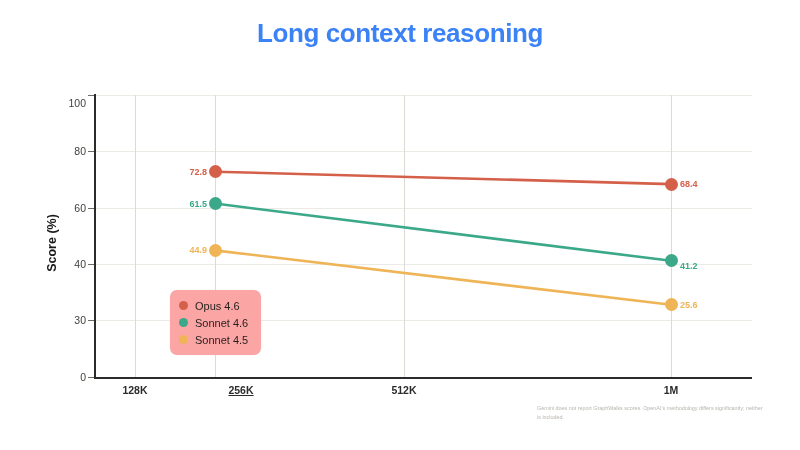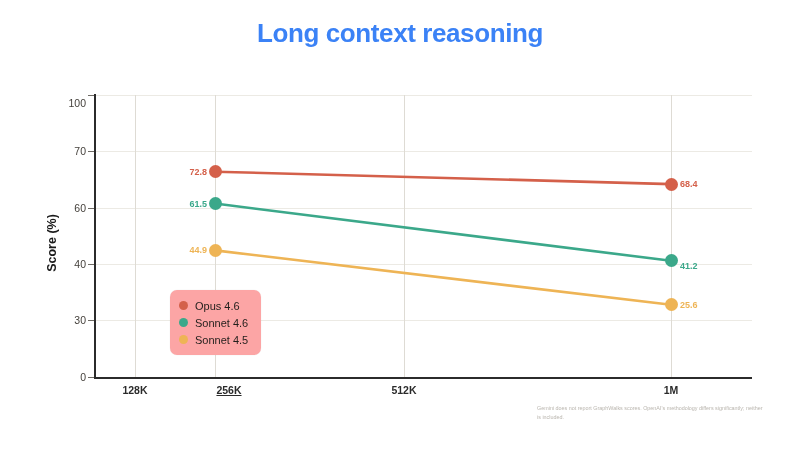--- a/index.html
+++ b/index.html
@@ -206,34 +206,34 @@
   <div id="title">Long context reasoning</div>
 
   <div id="yaxis-spine"></div>
   <div id="xaxis-spine"></div>
 
   <div id="ytick-labels">
     <div class="ytick-label" style="left:40px; top:371px;">0</div>
     <div class="ytick-label" style="left:40px; top:314px;">30</div>
     <div class="ytick-label" style="left:40px; top:258px;">40</div>
     <div class="ytick-label" style="left:40px; top:202px;">60</div>
-    <div class="ytick-label" style="left:40px; top:145px;">70</div>
+    <div class="ytick-label" style="left:40px; top:145px;">80</div>
     <div class="ytick-label" style="left:40px; top:89px;margin-top:8px;">100</div>
 
     <div class="ytick-mark" style="top:377px;"></div>
     <div class="ytick-mark" style="top:320px;"></div>
     <div class="ytick-mark" style="top:264px;"></div>
     <div class="ytick-mark" style="top:208px;"></div>
     <div class="ytick-mark" style="top:151px;"></div>
     <div class="ytick-mark" style="top:95px;"></div>
   </div>
 
   <div id="xtick-labels">
     <div class="xtick-label" style="left:90px;">128K</div>
-    <div class="xtick-label" style="left:184px;text-decoration:underline;">256K</div>
+    <div class="xtick-label" style="left:196px;text-decoration:underline;">256K</div>
     <div class="xtick-label" style="left:359px;">512K</div>
     <div class="xtick-label" style="left:626px;">1M</div>
   </div>
 
   <div id="ylabel">Score (%)</div>
 
   <div id="plot">
     <div class="gridline-h" style="top:0px;"></div>
     <div class="gridline-h" style="top:56px;"></div>
     <div class="gridline-h" style="top:113px;"></div>

